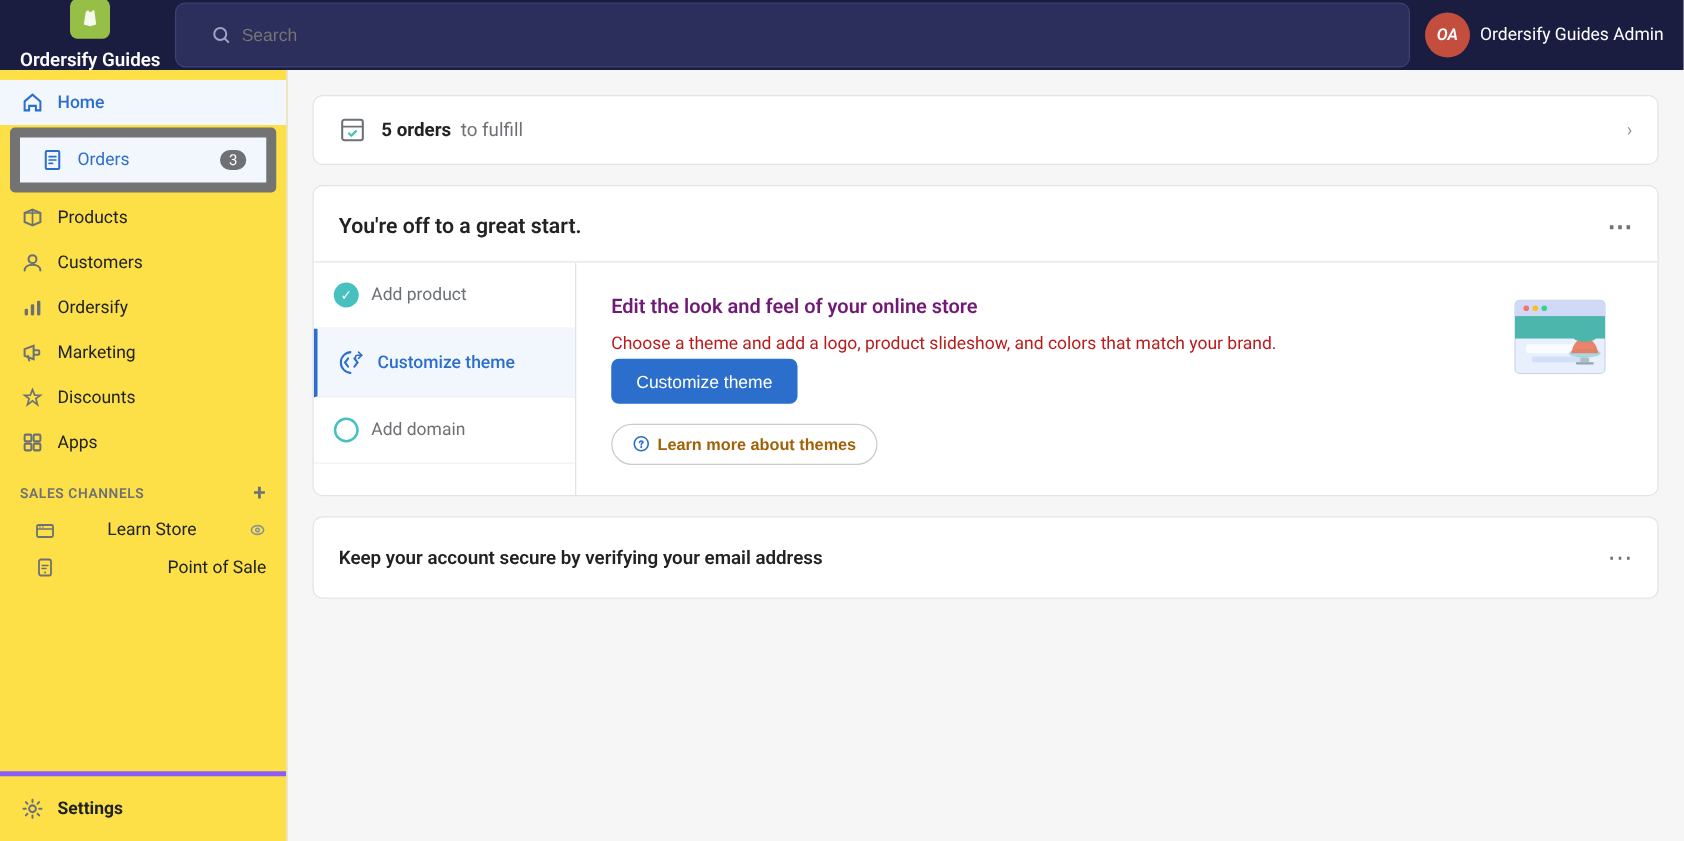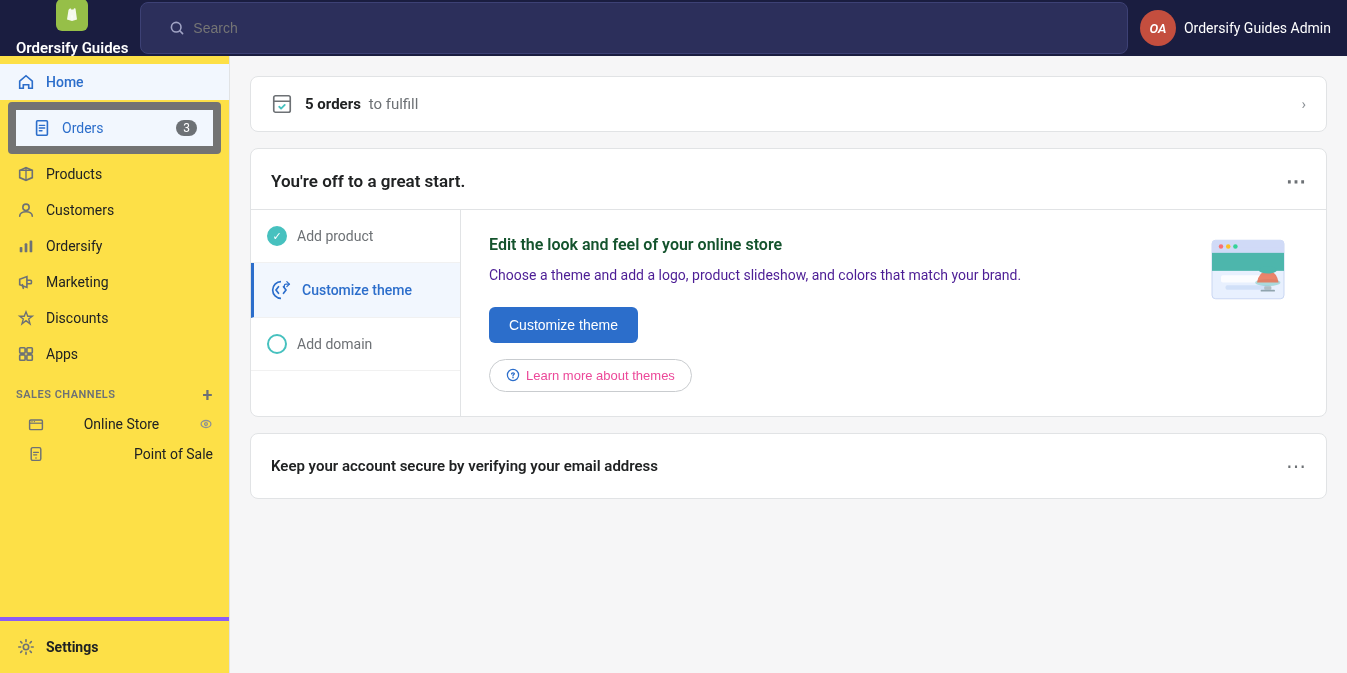--- a/index.html
+++ b/index.html
@@ -266,52 +266,52 @@
     .step-content {
       flex: 1;
       padding: 24px 28px;
       display: flex;
       gap: 20px;
     }
     .step-text { flex: 1; }
     .step-text h3 {
       font-size: 16px;
       font-weight: 600;
-      color: #14532d;
+      color: #701a75;
       margin-bottom: 8px;
       line-height: 1.4;
     }
     .step-text p {
       font-size: 14px;
-      color: #4c1d95;
+      color: #b91c1c;
       line-height: 1.6;
-      margin-bottom: 20px;
     }
     .customize-btn {
       background: #2c6ecb;
       color: white;
       border: none;
       border-radius: 6px;
       padding: 10px 20px;
       font-size: 14px;
       font-weight: 500;
       cursor: pointer;
     }
     .learn-more-btn {
       display: inline-flex;
       align-items: center;
       gap: 6px;
       margin-top: 16px;
       border: 1px solid #c9cccf;
       border-radius: 20px;
       padding: 8px 16px;
       font-size: 13px;
-      color: #ec4899;
+      color: #a16207;
       background: white;
       cursor: pointer;
+      font-weight: bold;
     }
     .step-illustration {
       width: 100px;
       height: 80px;
       flex-shrink: 0;
       display: flex;
       align-items: center;
       justify-content: center;
     }
 
@@ -464,21 +464,21 @@
 
       <div class="sidebar-sub-item">
         <span class="icon">
           <svg width="16" height="16" viewBox="0 0 20 20" fill="none">
             <rect x="2" y="5" width="16" height="12" rx="1.5" stroke="#6d7175" stroke-width="1.8"></rect>
             <path d="M2 9H18" stroke="#6d7175" stroke-width="1.5"></path>
             <circle cx="5" cy="7" r="0.8" fill="#6d7175"></circle>
             <circle cx="8" cy="7" r="0.8" fill="#6d7175"></circle>
           </svg>
         </span>
-        <span>Online Store</span>
+        <span>Learn Store</span>
         <span class="sidebar-sub-icon">
           <svg width="14" height="14" viewBox="0 0 20 20" fill="none">
             <ellipse cx="10" cy="10" rx="7" ry="5" stroke="#8c9196" stroke-width="1.8"></ellipse>
             <circle cx="10" cy="10" r="2" stroke="#8c9196" stroke-width="1.8"></circle>
           </svg>
         </span>
       </div>
 
       <div class="sidebar-sub-item">
         <span class="icon">

